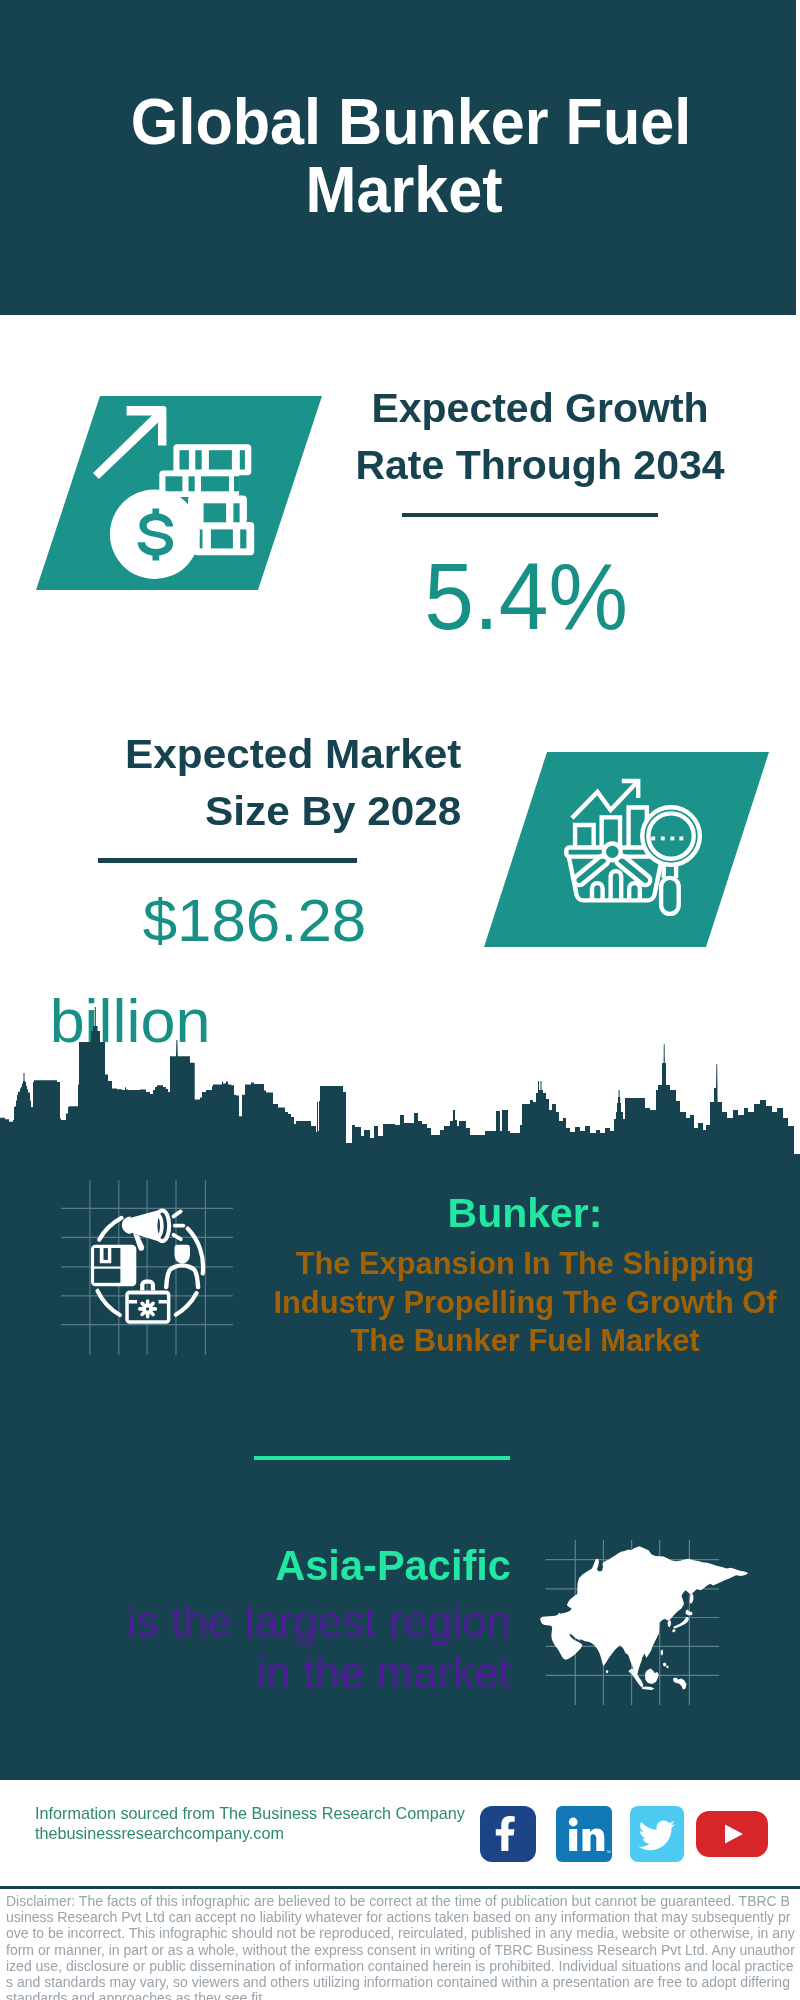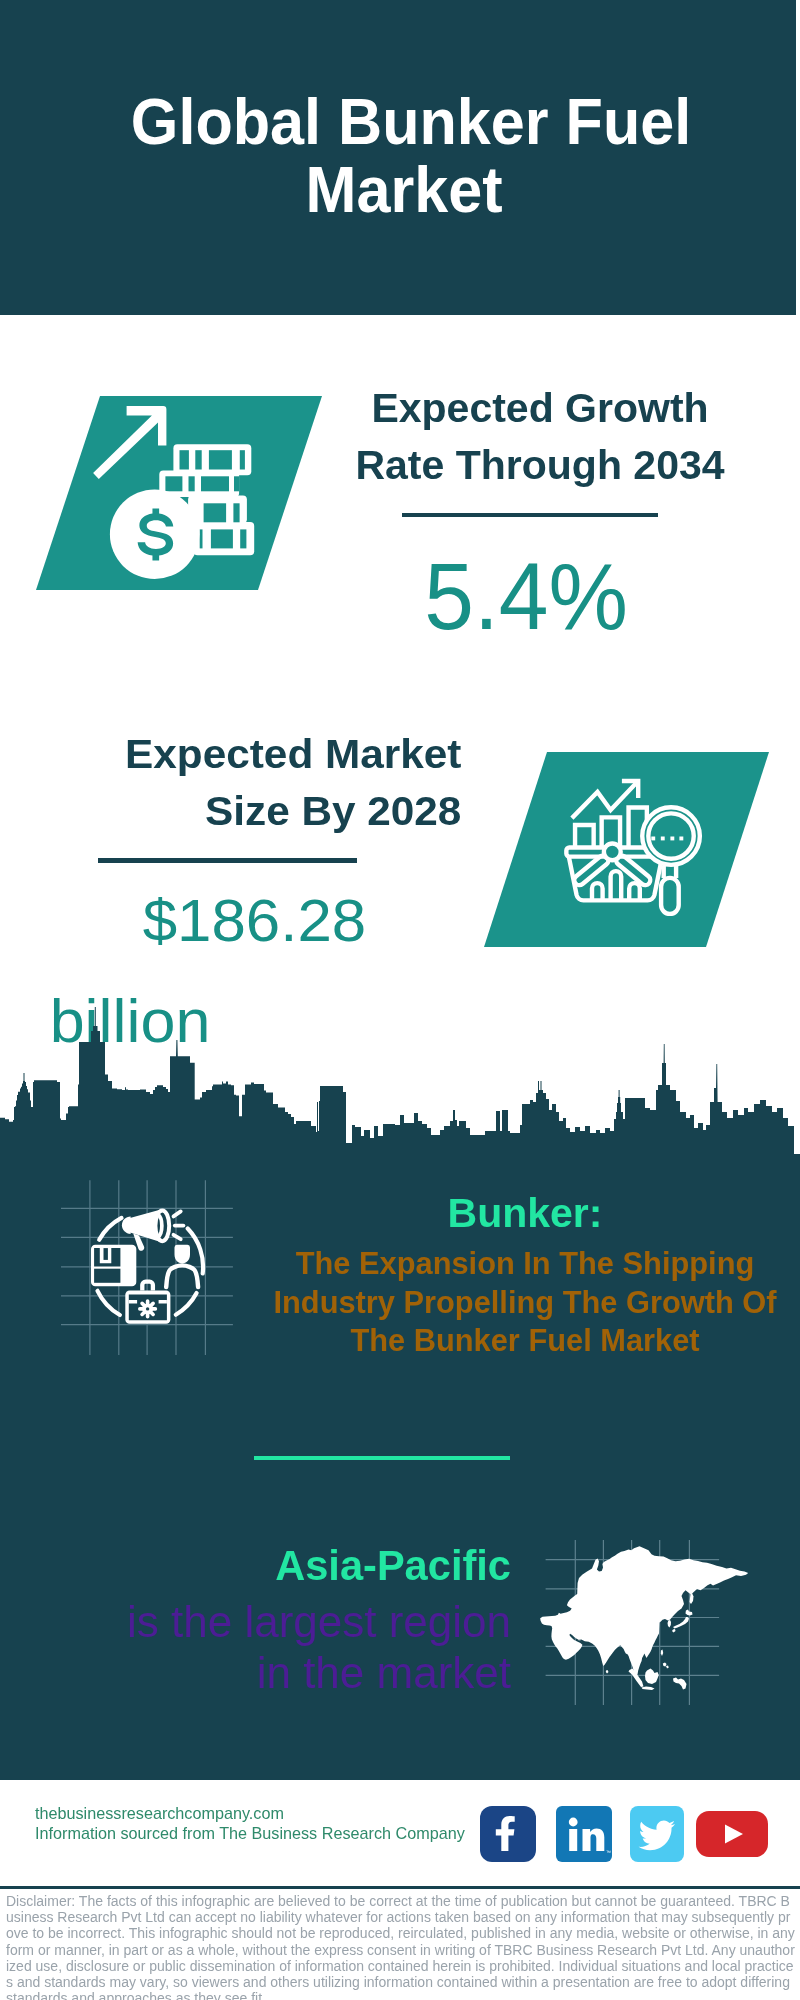--- a/index.html
+++ b/index.html
@@ -249,22 +249,22 @@
     </g>
   </svg>
 
   <div class="region-text">
     <div class="region-name">Asia-Pacific</div>
     <div class="region-sub">is the largest region in the market</div>
   </div>
 
   <div class="footer">
     <div class="src">
+      <div>Information sourced from The Business Research Company</div>
       <div>thebusinessresearchcompany.com</div>
-      <div>Information sourced from The Business Research Company</div>
     </div>
     <a class="sicon fb">
       <svg width="56" height="56" viewBox="0 0 56 56">
           <rect width="56" height="56" rx="12" fill="#1b4586"></rect>
       <path fill="#ffffff" d="M33.6 29.6 L34.4 23.2 L28.4 23.2 L28.4 19.1 C28.4 17.4 29.2 15.8 31.9 15.8 L34.7 15.8 L34.7 10.3 C34.7 10.3 32.1 9.9 29.7 9.9 C24.6 9.9 21.3 13.0 21.3 18.4 L21.3 23.2 L15.8 23.2 L15.8 29.6 L21.3 29.6 L21.3 45.1 L28.4 45.1 L28.4 29.6 Z"></path>
         </svg>
     </a>
     <a class="sicon li">
       <svg width="56" height="56" viewBox="0 0 56 56">
           <rect width="56" height="56" rx="6" fill="#1277b5"></rect>

